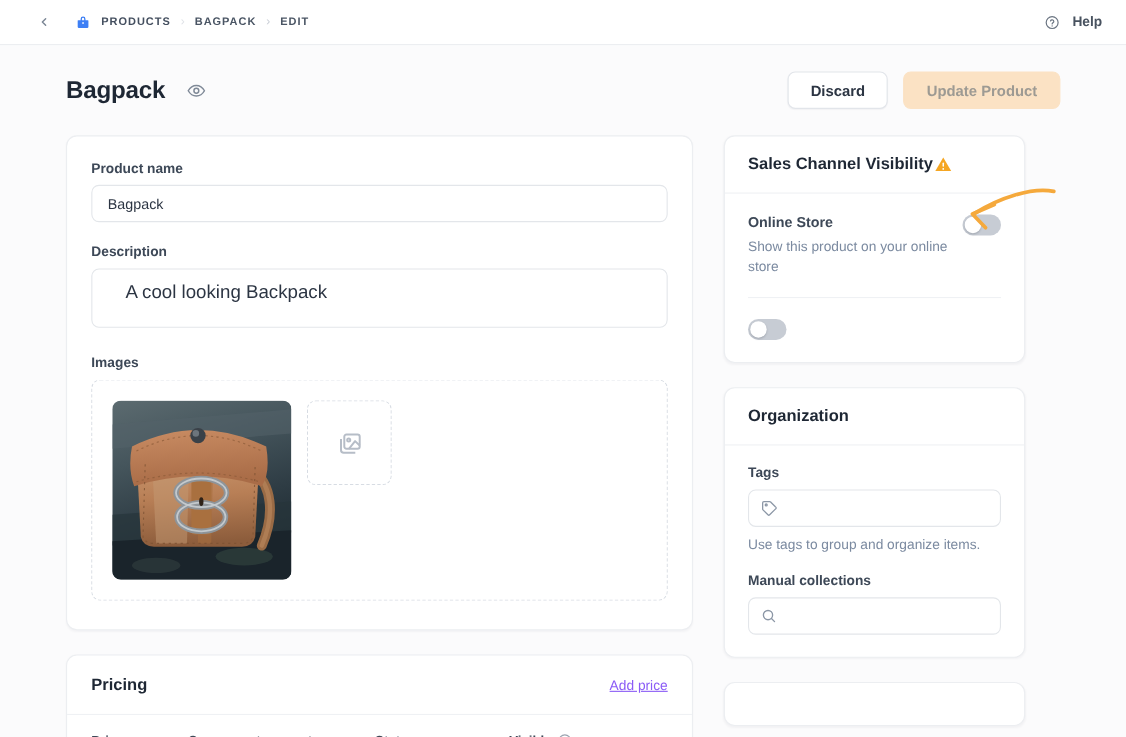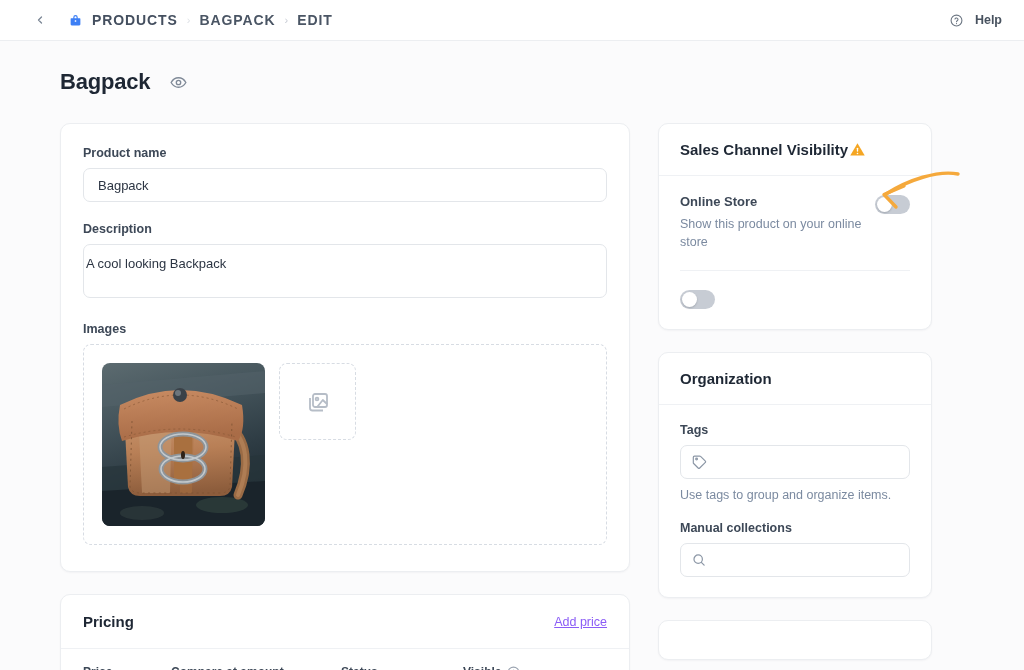--- a/index.html
+++ b/index.html
@@ -30,21 +30,21 @@
   .crumbs {
     display: flex; align-items: center;
     margin-left: 18px;
     gap: 9px;
   }
   .crumb-icon {
     width: 15px; height: 15px;
     display: flex; align-items: center; justify-content: center;
   }
   .crumb {
-    font-size: 14px;
+    font-size: 10px;
     font-weight: bold;
     letter-spacing: 0.9px;
     color: #444f5f;
     text-decoration: none;
   }
   .crumb.dim { color: #4a5564; }
   .sep {
     font-size: 11px;
     color: #c8cdd5;
     line-height: 1;
@@ -131,23 +131,23 @@
     padding: 0 14px;
     height: 34px;
     outline: none;
   }
   .textarea {
     width: 100%;
     border: 1px solid #e3e6ea;
     border-radius: 7px;
     background: #fff;
     font-family: "Liberation Sans", sans-serif;
-    font-size: 13px;
+    font-size: 17px;
     color: #2c3543;
-    padding: 10px 2px;
+    padding: 10px 30px;
     height: 54px;
     resize: none;
     outline: none;
     line-height: 1.35;
   }
 
   .card-detail { padding: 22px 22px 26px; }
   .field + .field { margin-top: 20px; }
 
   .dropzone {
@@ -288,20 +288,24 @@
 
 <div class="page">
 
   <div class="page-head">
     <div class="page-title">Bagpack</div>
     <div class="eye-btn">
       <svg width="17" height="17" viewBox="0 0 24 24" fill="none" stroke="currentColor" stroke-width="1.9">
         <path d="M1.6 12S5.4 5.3 12 5.3 22.4 12 22.4 12 18.6 18.7 12 18.7 1.6 12 1.6 12z"></path>
         <circle cx="12" cy="12" r="3.1"></circle>
       </svg>
+    </div>
+    <div class="head-actions">
+      <div class="btn btn-discard">Discard</div>
+      <div class="btn btn-update">Update Product</div>
     </div>
   </div>
 
   <div class="cols">
 
     <div class="col-main">
 
       <div class="card card-detail">
 
         <div class="field">

